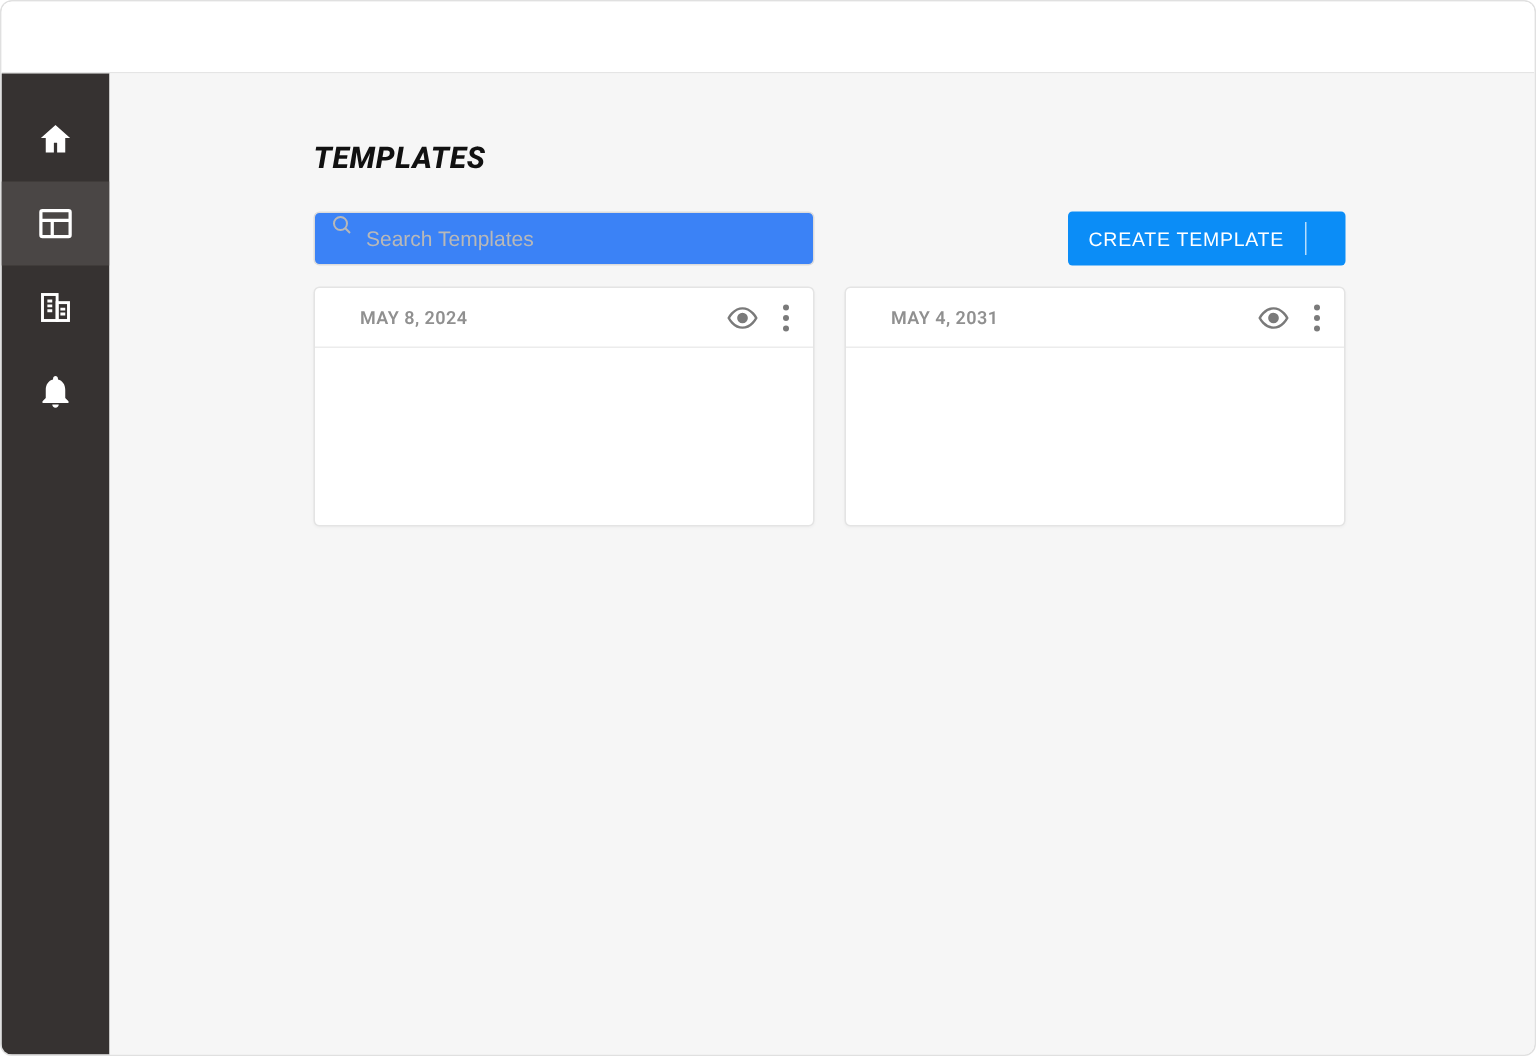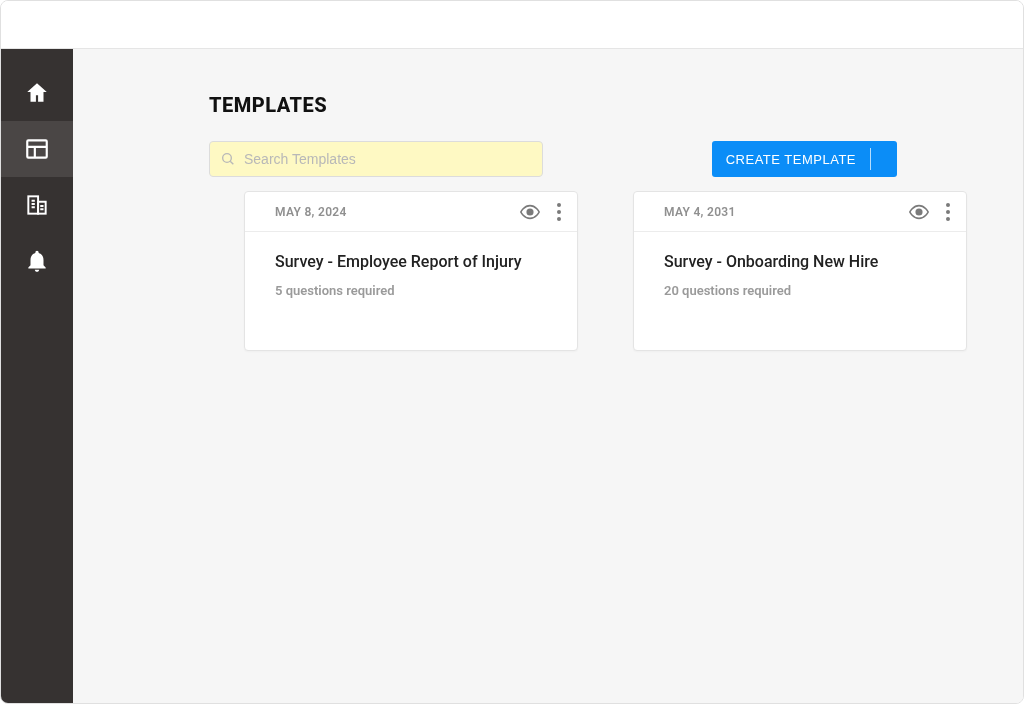--- a/index.html
+++ b/index.html
@@ -51,36 +51,36 @@
       flex: 1;
       background: #f6f6f6;
       padding: 44px 0 0 136px;
     }
     .page-title {
       font-size: 20px;
       font-weight: 800;
       letter-spacing: 0.5px;
       color: #111;
       margin-bottom: 24px;
+      font-style: italic;
     }
     .toolbar {
       display: flex;
       align-items: center;
       width: 688px;
       margin-bottom: 14px;
       gap: 16px;
     }
     .search-wrap {
       width: 334px;
       height: 36px;
-      background: #fef9c3;
+      background: #3b82f6;
       border: 1px solid #dcdcdc;
       border-radius: 4px;
       display: flex;
-      align-items: center;
       padding: 0 10px;
     }
     .search-wrap svg {
       width: 16px;
       height: 16px;
       color: #b8b8b8;
       margin-right: 8px;
       flex-shrink: 0;
     }
     .search-input {
@@ -129,21 +129,20 @@
     }
     .card {
       width: 334px;
       height: 160px;
       background: #fff;
       border: 1px solid #e4e4e4;
       border-radius: 4px;
       box-shadow: 0 1px 2px rgba(0,0,0,0.03);
       display: flex;
       flex-direction: column;
-      margin-left: 35px;
     }
     .card-header {
       height: 40px;
       border-bottom: 1px solid #ececec;
       display: flex;
       align-items: center;
       padding: 0 14px 0 30px;
     }
     .card-date {
       font-size: 12px;
@@ -264,44 +263,36 @@
                 <circle cx="12" cy="12" r="3" fill="currentColor"></circle>
               </svg>
             </span>
             <span class="dots-icon">
               <span></span>
                 <span></span>
                 <span></span>
             </span>
           </div>
         </div>
-        <div class="card-body">
-          <div class="card-title">Survey - Employee Report of Injury</div>
-          <div class="card-subtitle">5 questions required</div>
-        </div>
       </div>
 
       <div class="card">
         <div class="card-header">
           <span class="card-date">MAY 4,  2031</span>
           <div class="card-header-icons">
             <span class="eye-icon">
               <svg viewBox="0 0 24 24" fill="none" stroke="currentColor" stroke-width="1.8">
                 <path d="M2 12s3.5-7 10-7 10 7 10 7-3.5 7-10 7S2 12 2 12z"></path>
                 <circle cx="12" cy="12" r="3" fill="currentColor"></circle>
               </svg>
             </span>
             <span class="dots-icon">
               <span></span>
                 <span></span>
                 <span></span>
             </span>
           </div>
         </div>
-        <div class="card-body">
-          <div class="card-title">Survey - Onboarding New Hire</div>
-          <div class="card-subtitle">20 questions required</div>
-        </div>
       </div>
 
     </div>
   </main>
 </div>
 
 </body></html>

